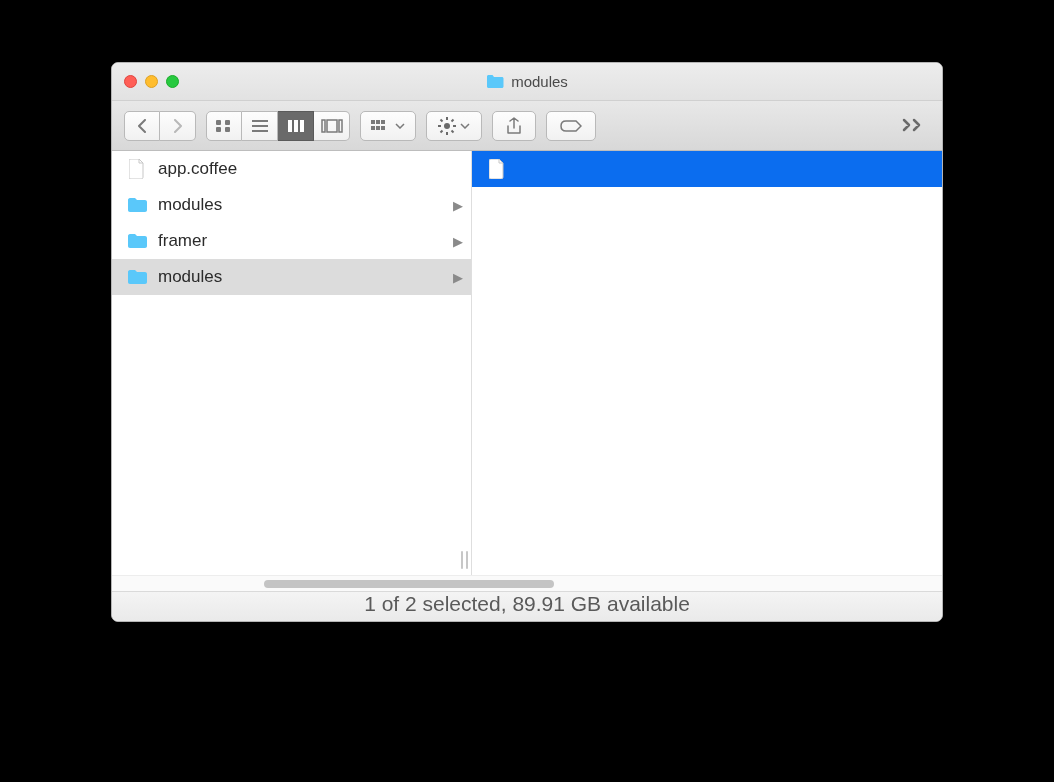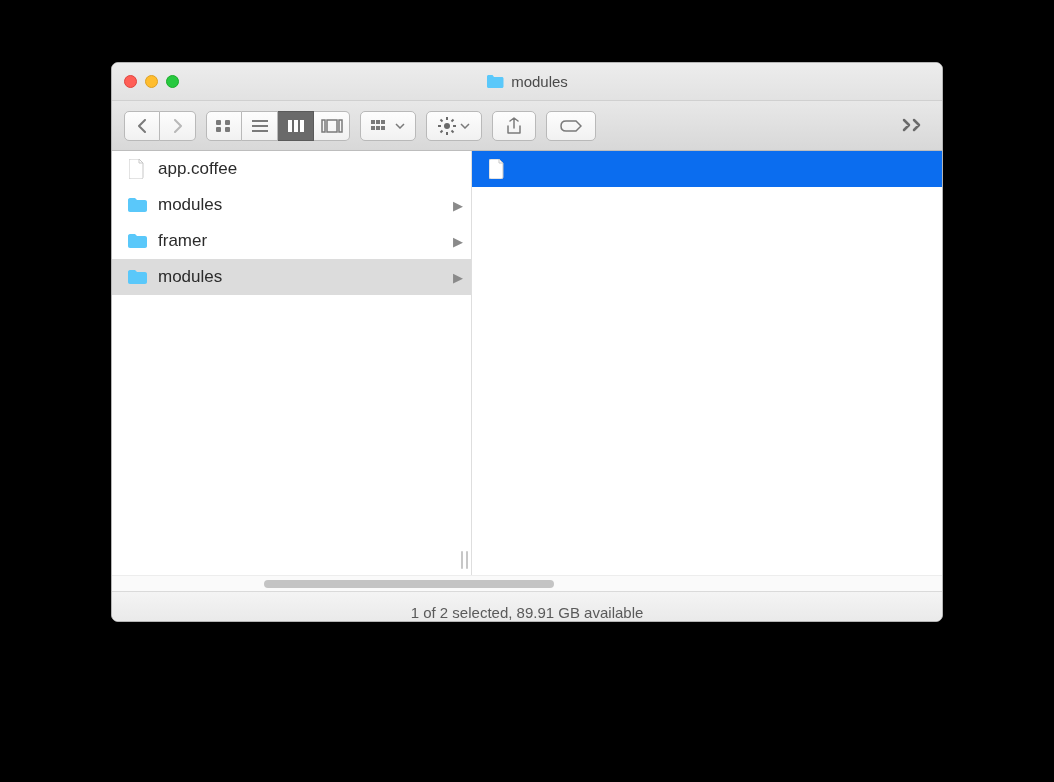--- a/index.html
+++ b/index.html
@@ -137,23 +137,23 @@
       width: 290px;
       margin-left: 148px;
       background: #c4c4c4;
       border-radius: 4px;
     }
     .statusbar {
       height: 30px;
       background: linear-gradient(#f4f4f4, #eaeaea);
       border-top: 1px solid #dadada;
       display: flex;
-      align-items: flex-end;
+      align-items: flex-start;
       justify-content: center;
-      font-size: 15px;
+      font-size: 21px;
       color: #5a5a5a;
     }
   </style>
 </head>
 <body>
 
 <div class="window">
 
   <div class="titlebar">
     <div class="traffic">

